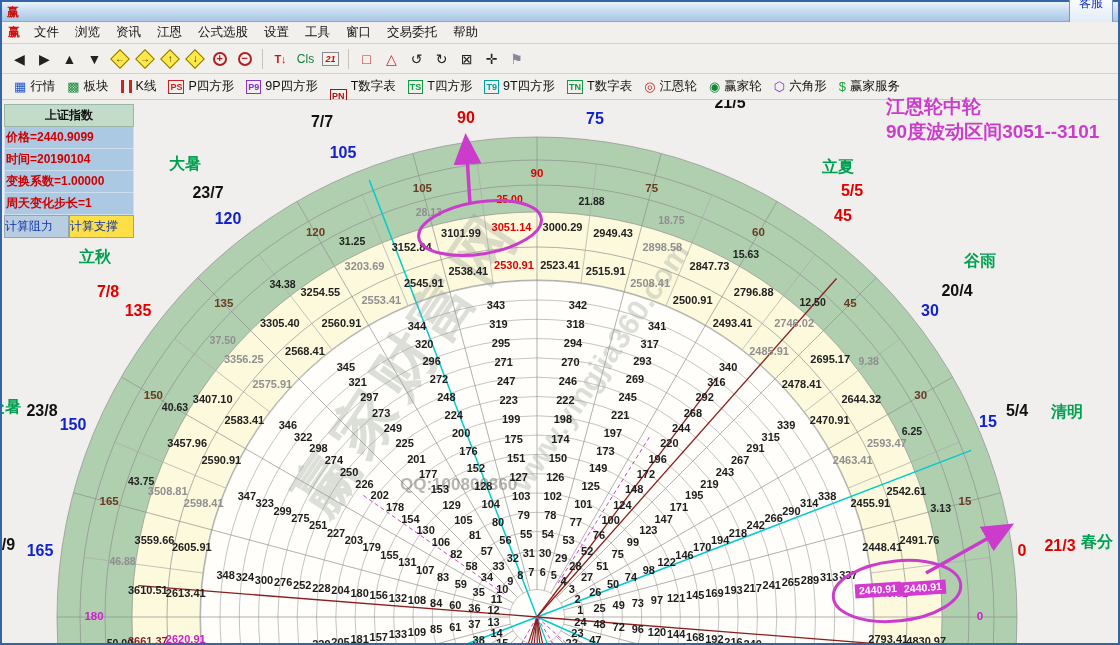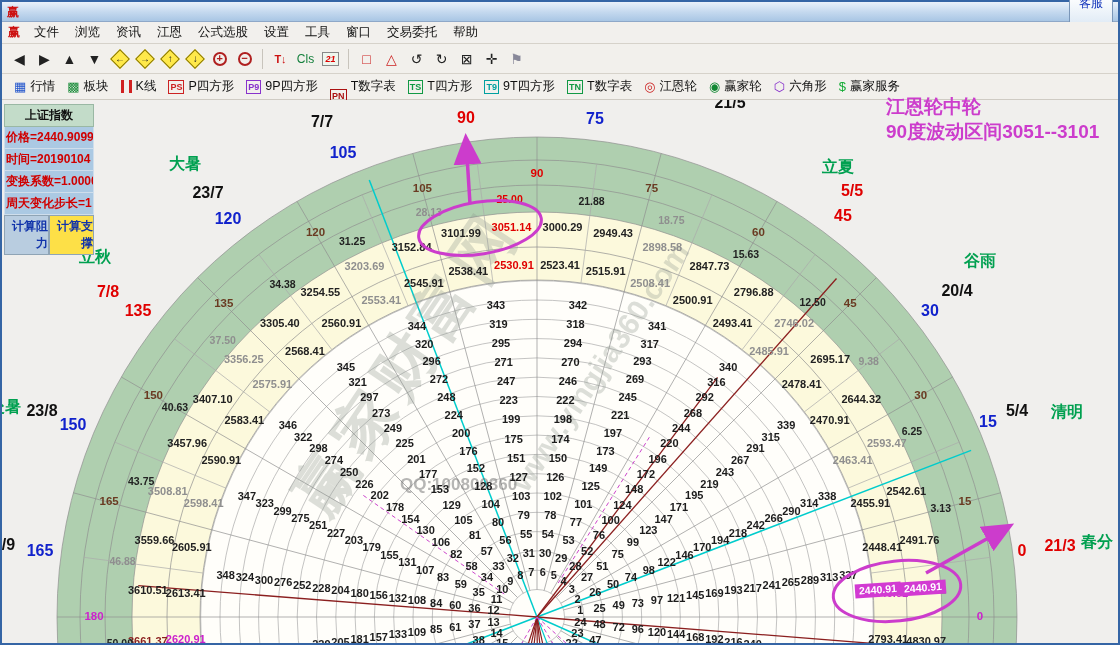--- a/index.html
+++ b/index.html
@@ -23,25 +23,25 @@
 .tbtn.redln{color:#cc2222}
 .tbtn.graytxt{color:#889;}
 .tbtn.cls{font-size:12px;color:#15803d}
 .toolbar2{height:26px;flex:none;background:#f2f0ec;border-bottom:1px solid #cfcbc3;display:flex;align-items:center;padding:0 6px;font-size:12.5px;color:#111}
 .t2item{display:flex;align-items:center;gap:4px;padding:0 6px;cursor:default;white-space:nowrap}
 .t2box{display:inline-block;border:1px solid;font-size:9px;font-weight:bold;padding:0 1px;line-height:12px}
 .t2g{font-size:13px;line-height:13px}
 .kbars{display:inline-block;width:11px;height:13px;border-left:3px solid #d02020;border-right:3px solid #d02020}
 .chart{position:relative;flex:1;background:#f0efed;overflow:hidden}
 #wheel-svg{position:absolute;left:0;top:0}
-.info{position:absolute;left:2px;top:4px;width:90px;font-size:12px;z-index:10}
+.info{position:absolute;left:2px;top:4px;width:130px;font-size:12px;z-index:10}
 .ihead{background:#c3dcc9;text-align:center;font-weight:bold;color:#111;border:1px solid #9ab8a4;padding:2px 0}
 .irow{background:#abc9e3;color:#d00000;font-weight:bold;border:1px solid #cfdeec;border-top:none;padding:2px 1px;white-space:nowrap;overflow:hidden}
 .ibtns{display:flex}
-.ibtn{flex:1;text-align:right;color:#1133aa;font-weight:bold;padding:2px 0;border:1px solid #8fa4b5;background:#b9cde0;cursor:default}
+.ibtn{flex:1;text-align:left;color:#1133aa;font-weight:normal;padding:2px 0;border:1px solid #8fa4b5;background:#b9cde0;cursor:default}
 .ibtn.green{background:#fde047}
 .anno{position:absolute;left:884px;top:92px;z-index:11;color:#cc3ccc;font-size:19px;font-weight:bold;line-height:25px;white-space:nowrap}
 </style>
 </head>
 <body>
 
 <div class="window">
   <div class="titlebar">
     <span class="ticon">赢</span>
     <span class="support">客服</span>

